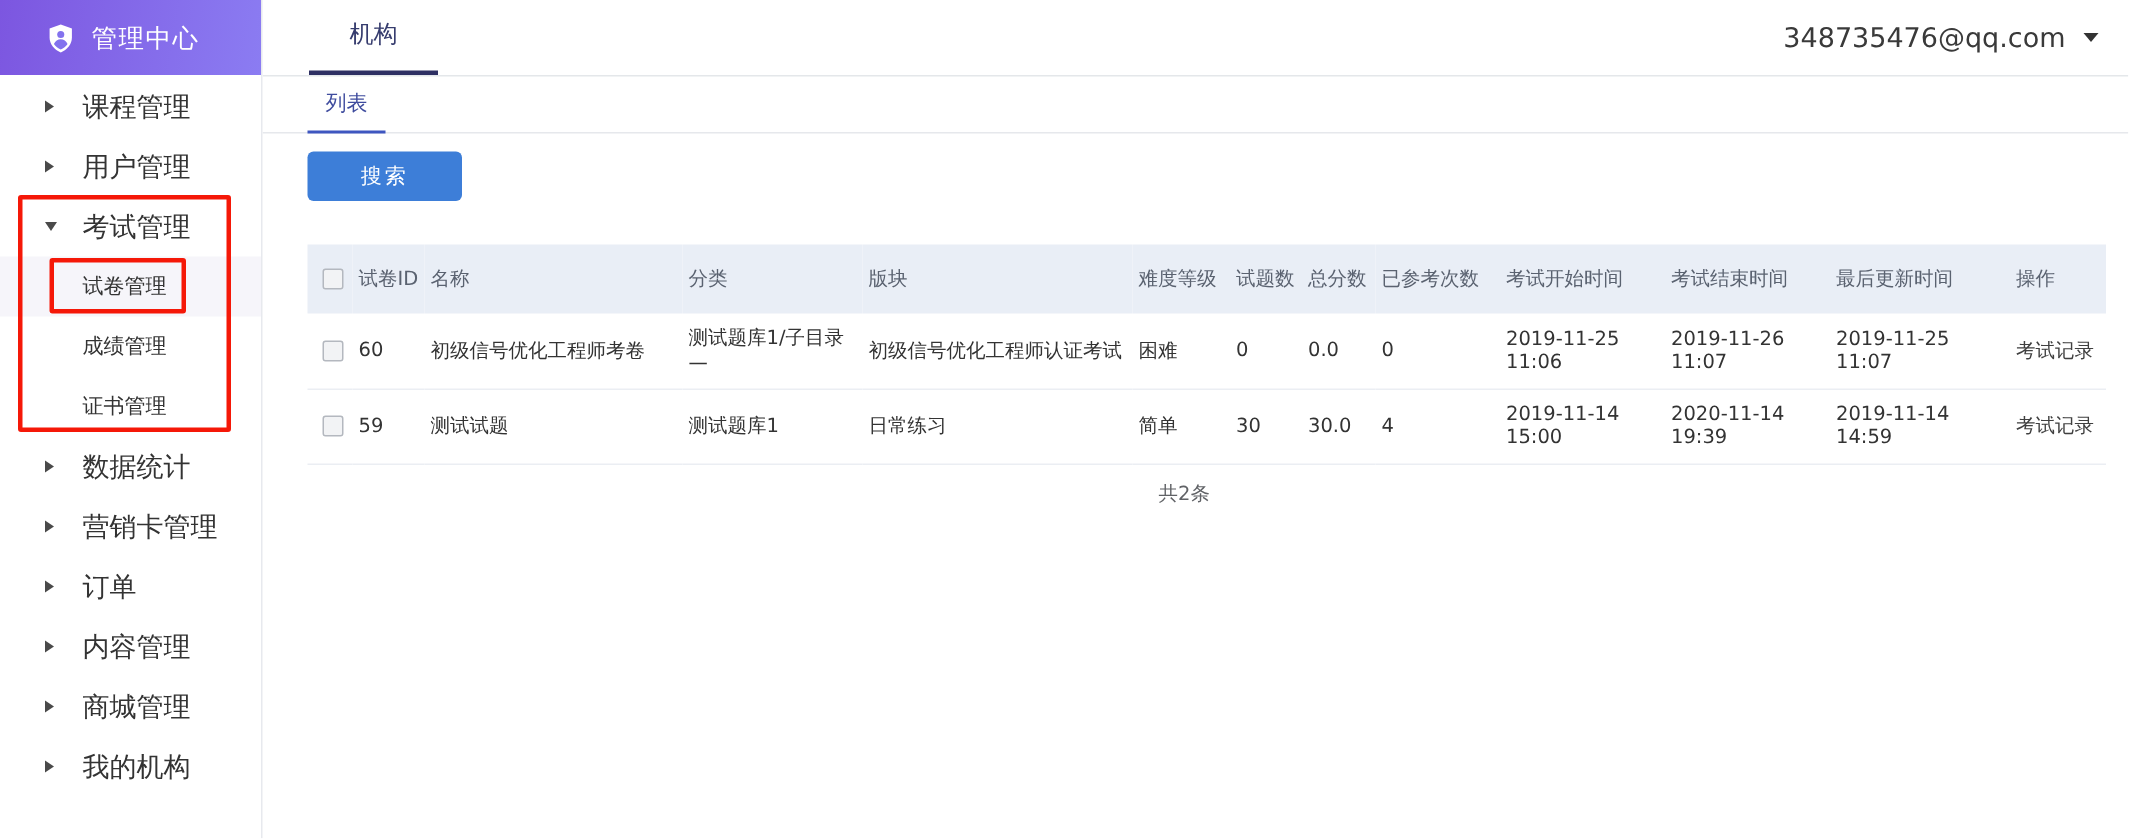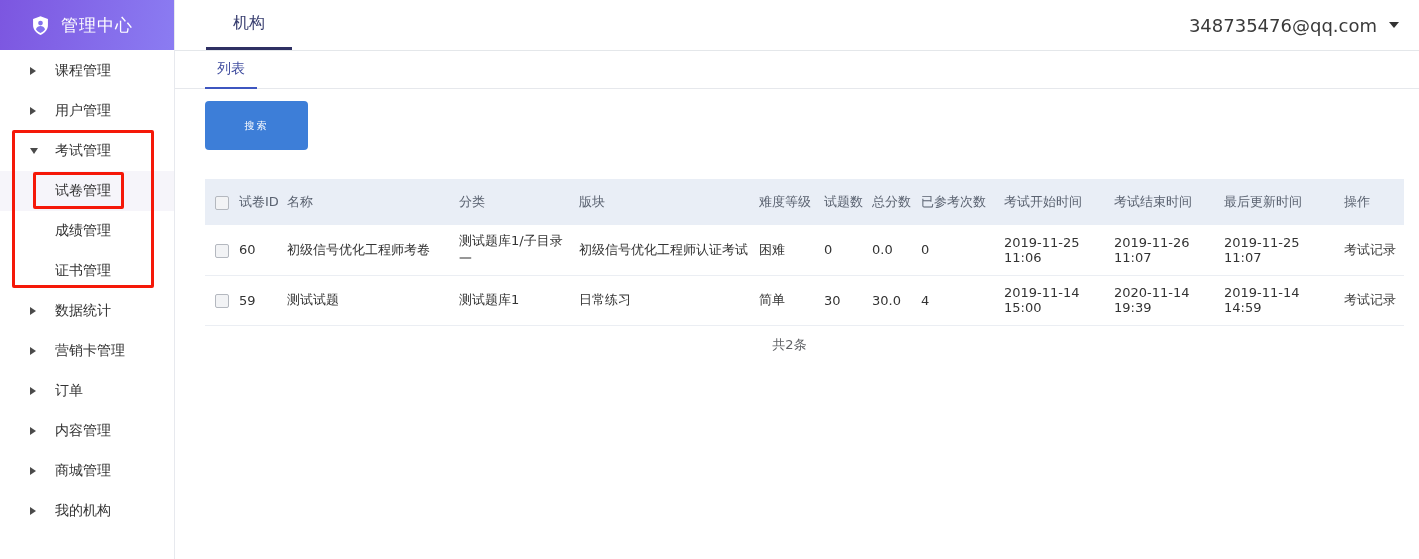--- a/index.html
+++ b/index.html
@@ -6,21 +6,21 @@
   html,body { width:1419px; height:559px; background:#fff;
     font-family:"DejaVu Sans","Liberation Sans",sans-serif; }
   .app { position:relative; width:1419px; height:559px; display:flex; overflow:hidden; background:#fff; }
 
   
   .sidebar { position:relative; width:175px; height:559px; background:#fff; border-right:1px solid #e7e9ee; flex:0 0 175px; }
   .sidebar-header { height:50px; display:flex; align-items:center; padding-left:30px;
     background:linear-gradient(100deg,#7c56e0 0%,#8b7cf2 100%); color:#fff; font-size:17px; letter-spacing:1px; }
   .sidebar-header .shield { display:inline-flex; margin-right:10px; }
   .menu { padding-top:1px; }
-  .menu-item { height:40px; display:flex; align-items:center; padding-left:30px; cursor:pointer; color:#333; font-size:14px; }
+  .menu-item { height:40px; display:flex; align-items:center; padding-left:30px; cursor:pointer; color:#333; font-size:18px; }
   .menu-item .caret-wrap { width:16px; display:inline-flex; margin-right:9px; }
   .tri-right { width:0; height:0; border-left:6px solid #4a4a4a; border-top:4px solid transparent; border-bottom:4px solid transparent; }
   .tri-down  { width:0; height:0; border-top:6px solid #4a4a4a; border-left:4px solid transparent; border-right:4px solid transparent; }
   .submenu-item { height:40px; display:flex; align-items:center; padding-left:55px; cursor:pointer; color:#333; font-size:14px; }
   .submenu-item.active { background:#f6f5fa; }
 
   
   .anno { position:absolute; border:3px solid #f51808; pointer-events:none; }
   .anno-outer { left:12px; top:130px; width:142px; height:158px; border-radius:2px; }
   .anno-inner { left:33px; top:172px; width:91px; height:37px; border-radius:2px; }
@@ -31,22 +31,22 @@
   .top-tab { margin-left:31px; padding:0 27px; display:flex; align-items:center; font-size:16px; color:#363c6e;
     border-bottom:3px solid #2e3063; cursor:pointer; }
   .account { display:flex; align-items:center; padding-right:20px; font-size:18px; color:#3a3a3a; cursor:pointer; }
   .account .tri-dd { width:0; height:0; border-top:6px solid #333; border-left:5px solid transparent; border-right:5px solid transparent; margin-left:12px; }
 
   .subtabs { height:38px; border-bottom:1px solid #e6e8ec; display:flex; padding-left:30px; }
   .subtab { padding:16px 12px; display:flex; align-items:center; font-size:14px; color:#3f4c9e;
     border-bottom:2px solid #3e56c0; cursor:pointer; margin-bottom:-1px; }
 
   .toolbar { padding:12px 0 0 30px; }
-  .search-btn { width:103px; height:49px; background:#3d7ed8; color:#fff; border:none; border-radius:4px;
-    font-size:10px; cursor:pointer; font-family:inherit; letter-spacing:2px; }
+  .search-btn { width:103px; height:33px; background:#3d7ed8; color:#fff; border:none; border-radius:4px;
+    font-size:14px; cursor:pointer; font-family:inherit; letter-spacing:2px; }
 
   .table-wrap { margin:29px 15px 12px 30px; }
   table { width:100%; border-collapse:collapse; table-layout:fixed; }
   thead th { background:#e9eef6; height:46px; font-weight:normal; text-align:left; font-size:13px; color:#5a6270; padding:0 4px; }
   tbody td { height:50px; border-bottom:1px solid #ebeef3; font-size:13px; color:#333; padding:0 4px; }
   th.col-check, td.col-check { padding-left:10px; }
   .cb { display:inline-block; width:14px; height:14px; border:1px solid #b4b8bf; border-radius:2px; background:#f2f3f5; cursor:pointer; vertical-align:middle; }
   a.op-link { color:#404040; text-decoration:none; cursor:pointer; }
   .table-footer { text-align:center; font-size:13px; color:#606266; padding:10px 15px 0 0; margin-right:15px; }
 </style>

